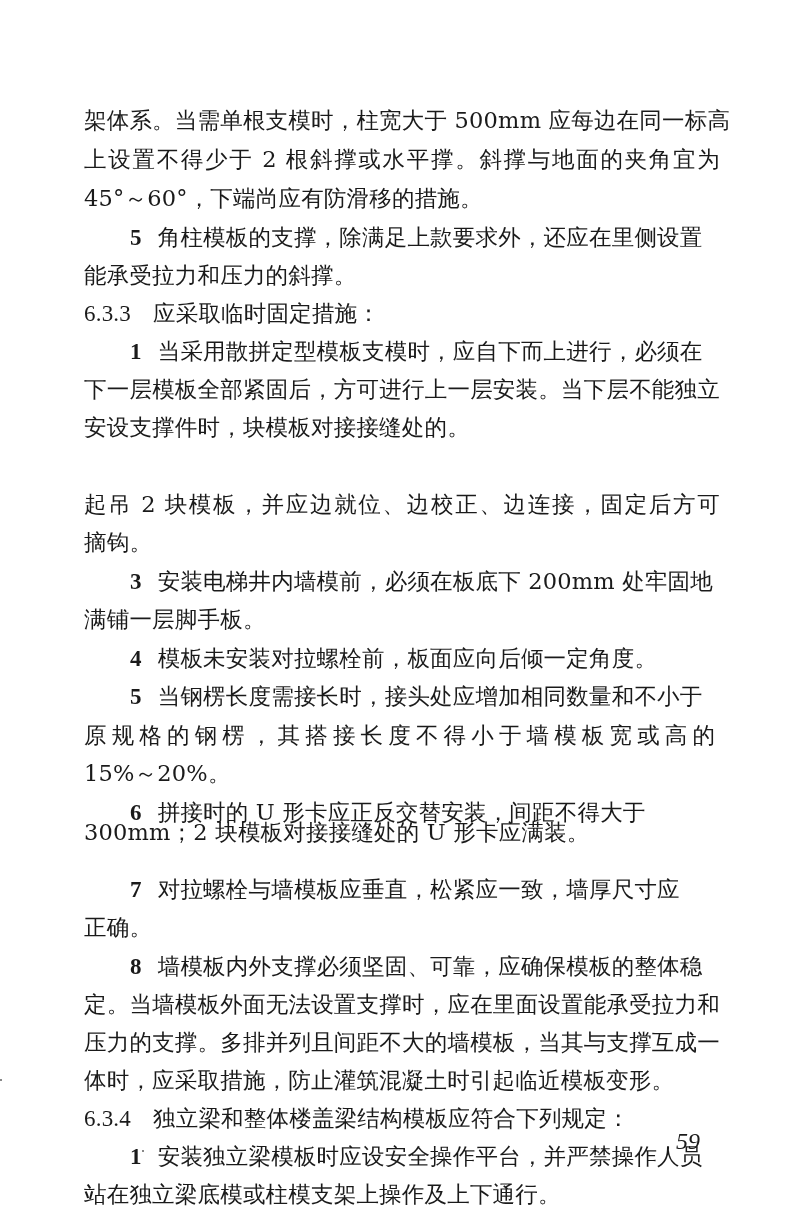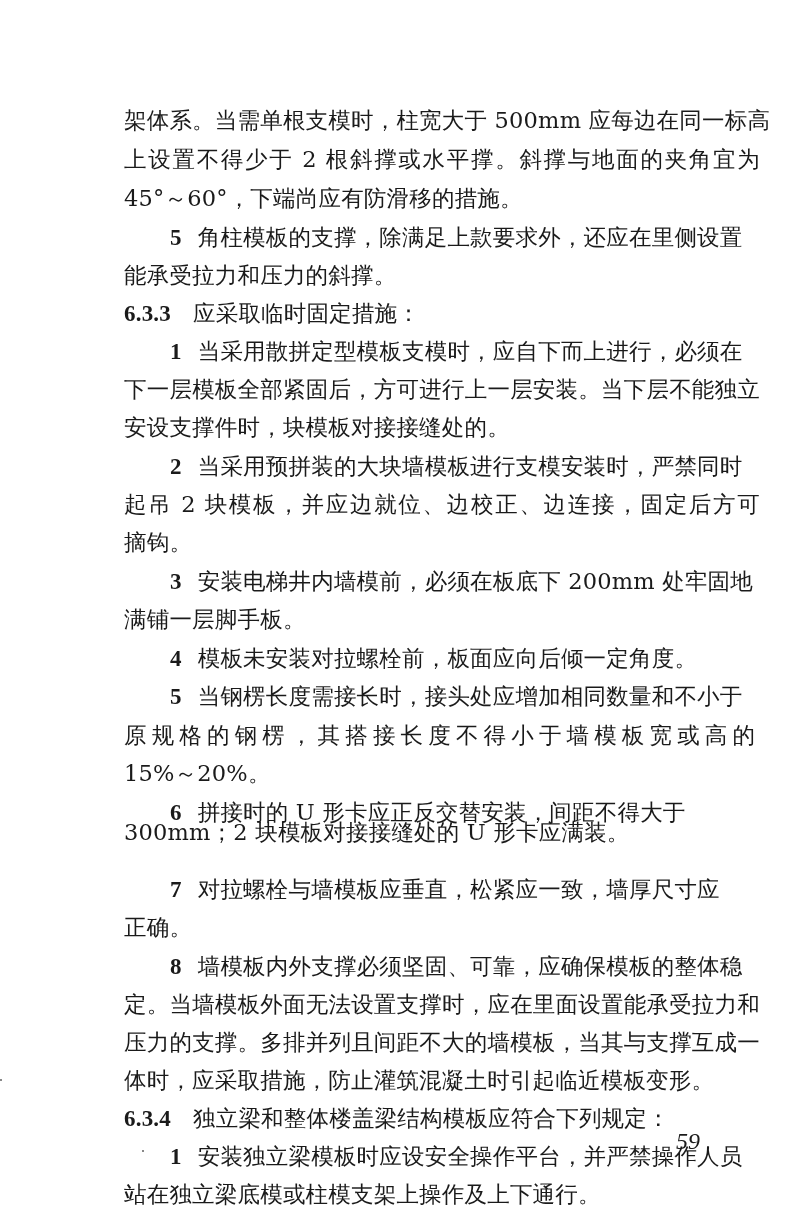--- a/index.html
+++ b/index.html
@@ -6,25 +6,24 @@
   body {
     width: 800px; height: 1214px; position: relative; overflow: hidden;
     font-family: "DejaVu Serif", "Liberation Serif", serif;
     color: #1a1a1a;
   }
   .page { position: absolute; left: 0; top: 0; width: 800px; height: 1214px; }
   .line {
     position: absolute; left: 84px; width: 636px;
     font-size: 22.5px; line-height: 30px; white-space: nowrap;
     letter-spacing: 0.2px;
-    margin-left: 40px;
   }
   .indent { left: 130px; width: 590px; }
   .num { font-weight: bold; margin-right: 16px; font-family: "Liberation Serif", serif; font-size: 23px; }
-  .secnum { font-weight: bold; margin-right: 22px; font-family: "Liberation Serif", serif; font-size: 23px; }
+  .secnum { font-weight: normal; margin-right: 22px; font-family: "Liberation Serif", serif; font-size: 23px; }
   .justify { text-align: justify; text-align-last: justify; }
   .pagenum {
     position: absolute; left: 676px; top: 1128px;
     font-style: italic; font-size: 24px; font-family: "Liberation Serif", serif;
   }
   .speck { position: absolute; width: 2px; height: 2px; background: #888; }
 </style>
 </head>
 <body>
 
@@ -36,21 +35,20 @@
 
   <div class="line indent" style="top:222px"><span class="num">5</span><span>角柱模板的支撑，除满足上款要求外，还应在里侧设置</span></div>
   <div class="line" style="top:260px"><span>能承受拉力和压力的斜撑。</span></div>
 
   <div class="line" style="top:298px"><span class="secnum">6.3.3</span><span>应采取临时固定措施：</span></div>
 
   <div class="line indent" style="top:336px"><span class="num">1</span><span>当采用散拼定型模板支模时，应自下而上进行，必须在</span></div>
   <div class="line justify" style="top:374px"><span>下一层模板全部紧固后，方可进行上一层安装。当下层不能独立</span></div>
   <div class="line" style="top:412px"><span>安设支撑件时，块模板对接接缝处的。</span></div>
 
-  <div class="line indent" style="top:451px"><span class="num">2</span><span>当采用预拼装的大块墙模板进行支模安装时，严禁同时</span></div>
   <div class="line justify" style="top:489px"><span>起吊 2 块模板，并应边就位、边校正、边连接，固定后方可</span></div>
   <div class="line" style="top:527px"><span>摘钩。</span></div>
 
   <div class="line indent" style="top:566px"><span class="num">3</span><span>安装电梯井内墙模前，必须在板底下 200mm 处牢固地</span></div>
   <div class="line" style="top:604px"><span>满铺一层脚手板。</span></div>
 
   <div class="line indent" style="top:643px"><span class="num">4</span><span>模板未安装对拉螺栓前，板面应向后倾一定角度。</span></div>
 
   <div class="line indent" style="top:681px"><span class="num">5</span><span>当钢楞长度需接长时，接头处应增加相同数量和不小于</span></div>
   <div class="line justify" style="top:720px; letter-spacing:5px"><span>原规格的钢楞，其搭接长度不得小于墙模板宽或高的</span></div>

